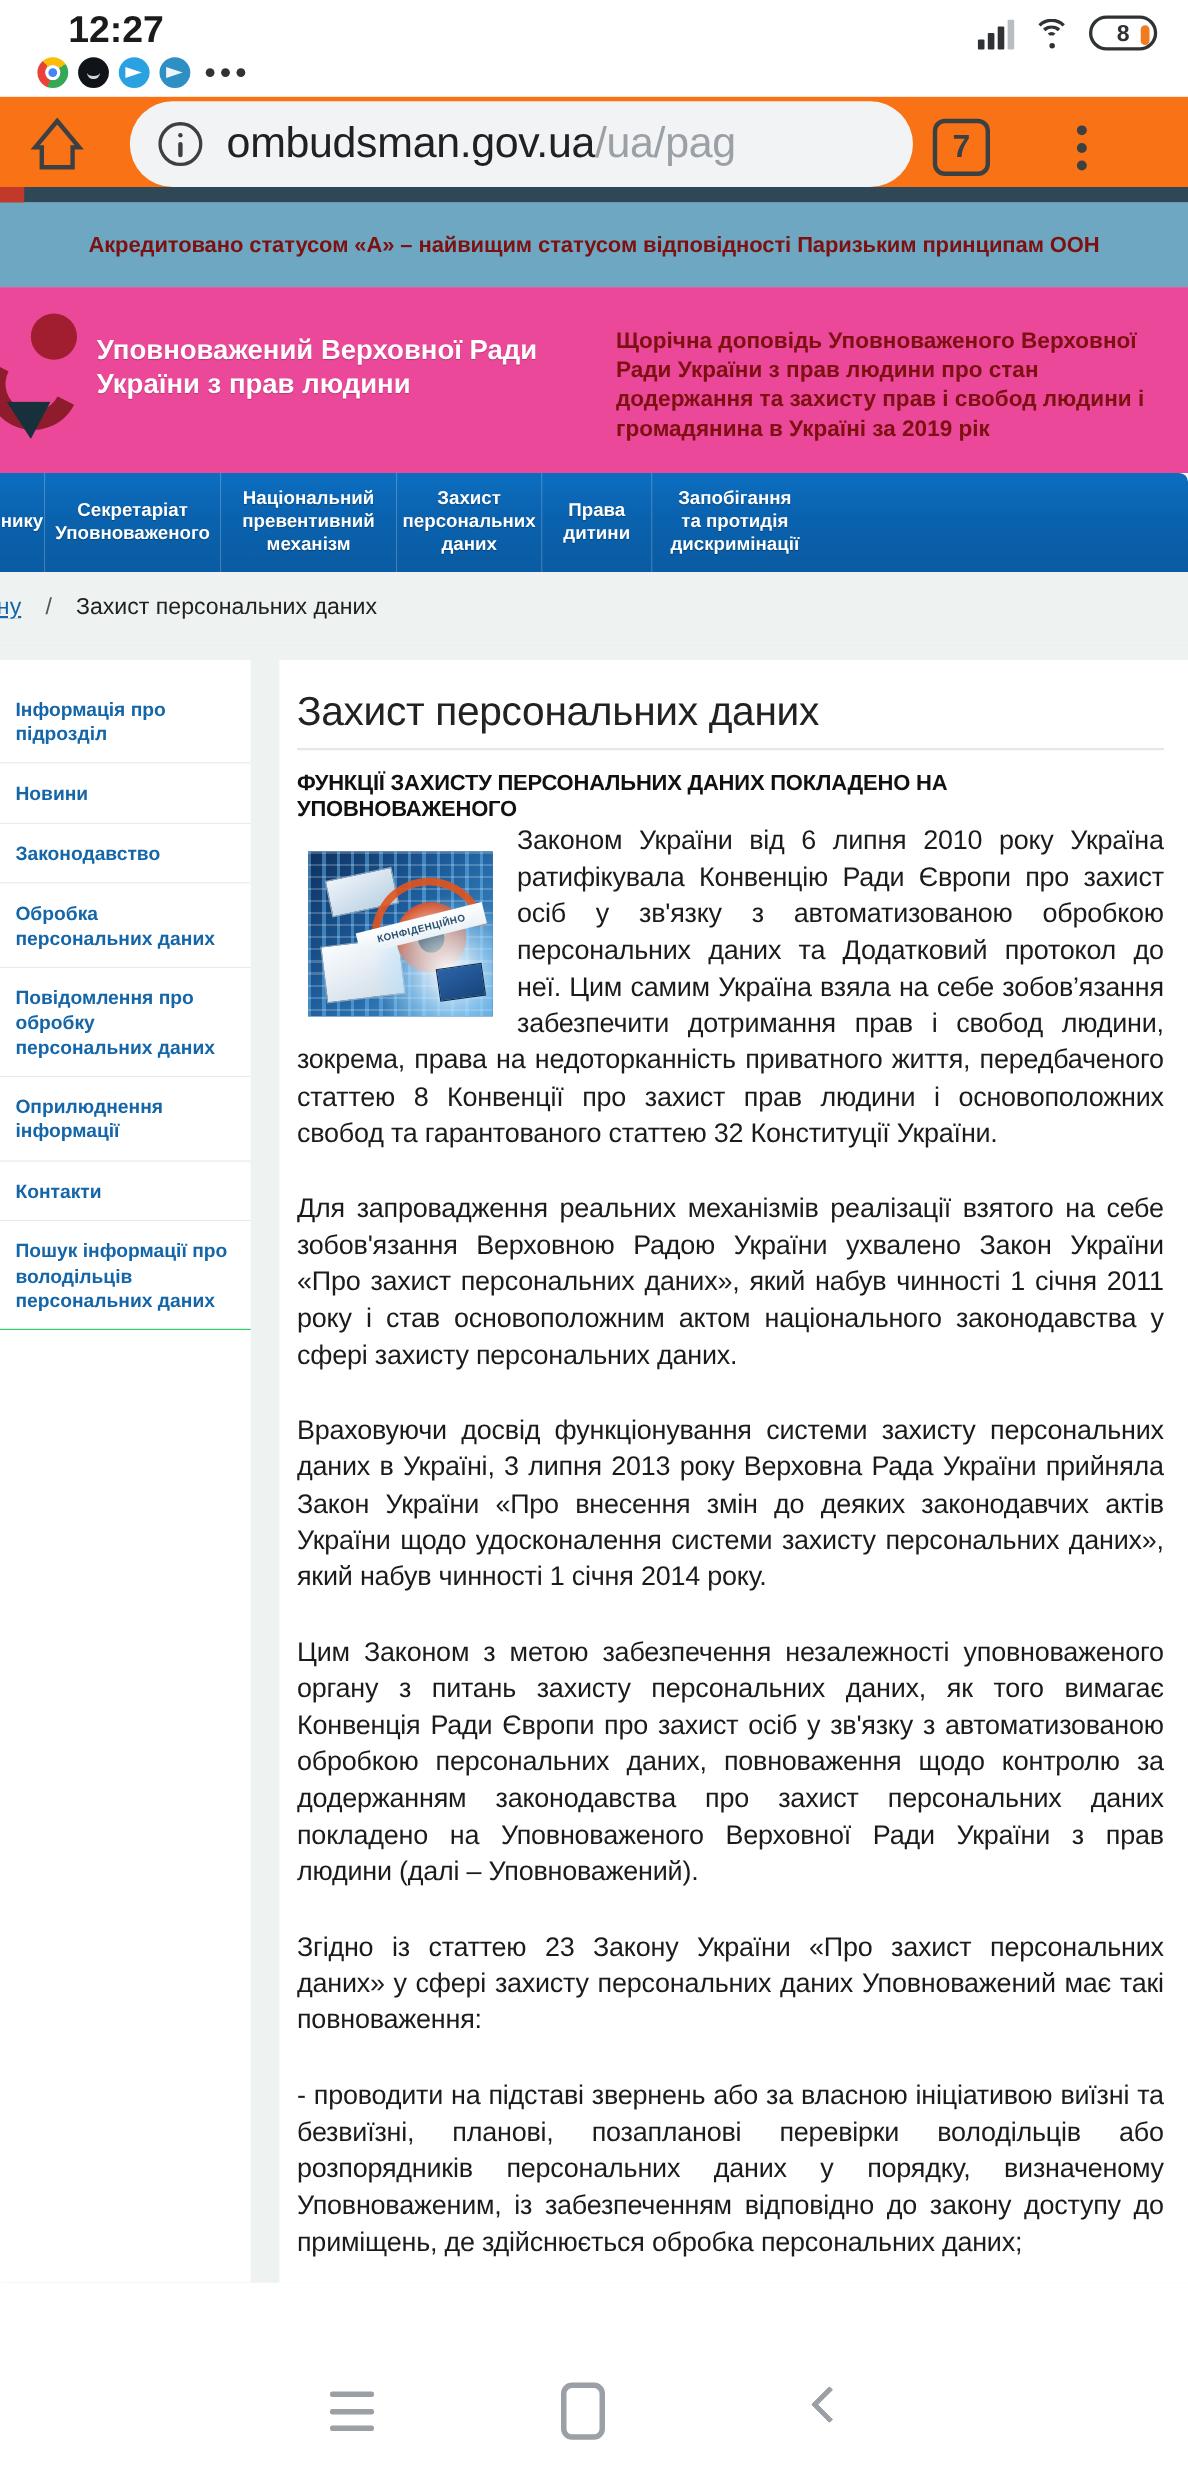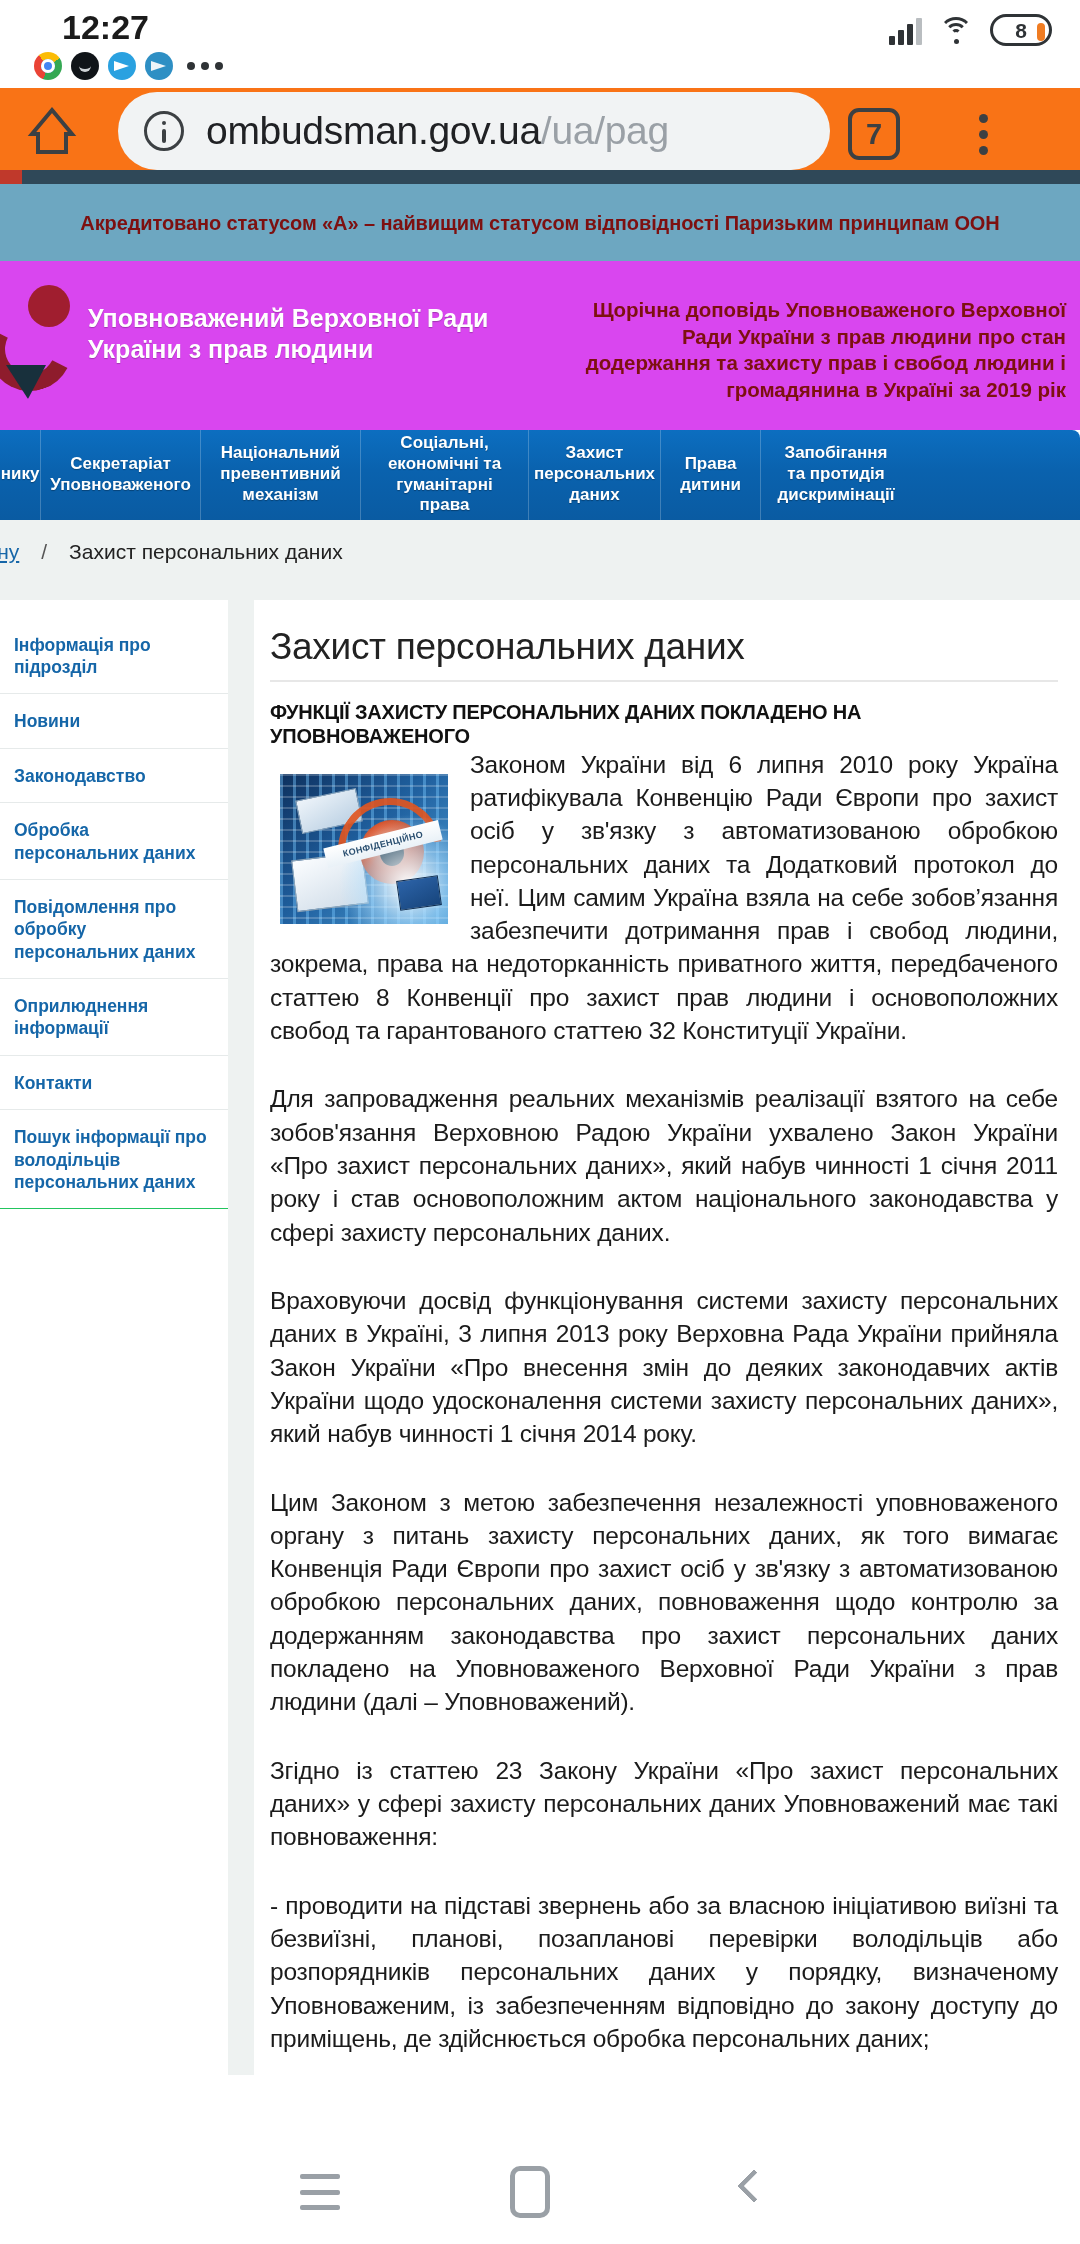--- a/index.html
+++ b/index.html
@@ -86,41 +86,41 @@
   .page { position:absolute; left:0; top:170px; width:1080px; height:1970px; background:#fff;
     overflow:hidden; }
   .darkstrip { height:14px; background:#2f4858; position:relative; }
   .darkstrip .red { position:absolute; left:0; top:0; width:22px; height:14px; background:#c0392b; }
 
   .accredit {
     background:#6da7c1; text-align:center; padding:28px 20px 26px;
   }
   .accredit span { color:#7d1010; font-size:20px; font-weight:bold; letter-spacing:-0.1px;}
 
-  .hdr { background:#d946ef; display:flex; padding:14px 0 26px 0; position:relative; }
+  .hdr { background:#ec4899; display:flex; padding:14px 0 26px 0; position:relative; }
   .hdr-left { width:560px; display:flex; align-items:flex-start; padding-left:10px;}
   .logo-mark { width:78px; height:108px; position:relative; flex:0 0 auto; margin-top:4px; margin-left:-22px;}
   .logo-mark .ring {
     position:absolute; left:0; top:28px; width:84px; height:84px; border-radius:50%;
     border:17px solid #8e1c2c; border-right-color:transparent; border-top-color:transparent;
     transform:rotate(-18deg);
   }
   .logo-mark .head {
     position:absolute; left:40px; top:6px; width:42px; height:42px; border-radius:50%;
     background:#a01e2f;
   }
   .logo-mark .tail {
     position:absolute; left:18px; top:86px; width:40px; height:34px;
     background:#18303c; border-radius:0 0 50% 50%/0 0 100% 100%;
     clip-path: polygon(0 0, 100% 0, 55% 100%);
   }
   .logo-text { color:#ffffff; font-weight:bold; font-size:25px; line-height:1.24;
     margin-left:22px; margin-top:28px; text-shadow:0 1px 1px rgba(0,0,0,.25); }
 
-  .hdr-right { flex:1; text-align:right; padding-right:14px; padding-top:22px; }
+  .hdr-right { flex:1; padding-right:14px; padding-top:22px; }
   .hdr-right span { color:#7d1010; font-weight:bold; font-size:20.5px; line-height:1.3;
     display:block; }
 
   
   .nav {
     background: linear-gradient(#0c6ec0 0%, #0a62ae 45%, #0a5ba2 100%);
     display:flex; align-items:stretch; height:90px; margin:0 0 0 0;
     border-radius:0 8px 0 0;
   }
   .nav-item {
@@ -272,21 +272,20 @@
       </div>
       <div class="hdr-right">
         <span>Щорічна доповідь Уповноваженого Верховної Ради України з прав людини про стан додержання та захисту прав і свобод людини і громадянина в Україні за 2019 рік</span>
       </div>
     </div>
 
     <div class="nav">
       <div class="nav-item" style="width:41px">нику</div>
       <div class="nav-item" style="width:160px">Секретаріат Уповноваженого</div>
       <div class="nav-item" style="width:160px">Національний превентивний механізм</div>
-      <div class="nav-item" style="width:168px">Соціальні, економічні та гуманітарні права</div>
       <div class="nav-item" style="width:132px">Захист персональних даних</div>
       <div class="nav-item" style="width:100px">Права дитини</div>
       <div class="nav-item" style="width:150px">Запобігання та протидія дискримінації</div>
     </div>
 
     <div class="crumbbar">
       <span class="c-link">вну</span>
       <span class="c-sep">/</span>
       <span>Захист персональних даних</span>
     </div>

